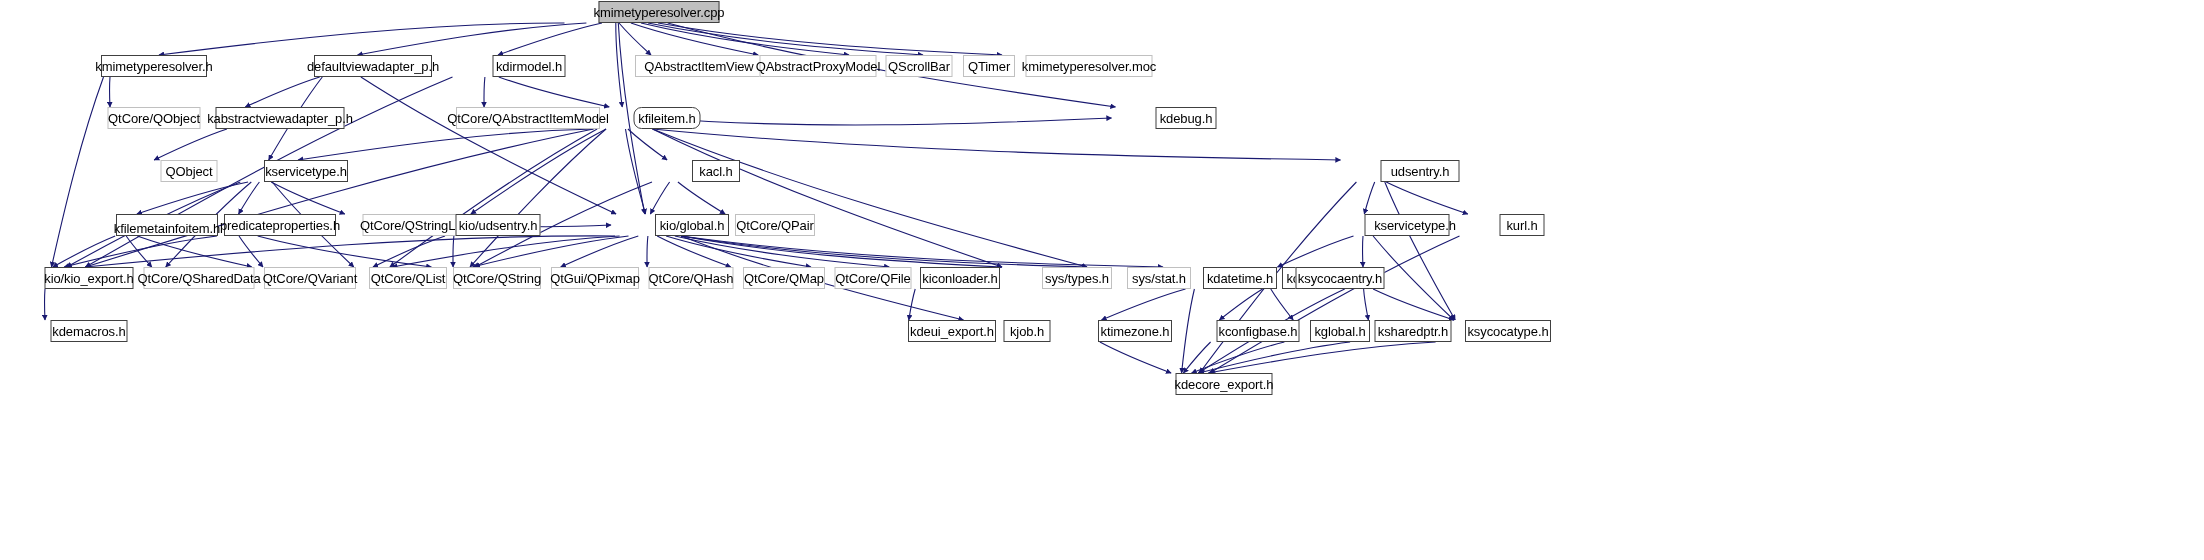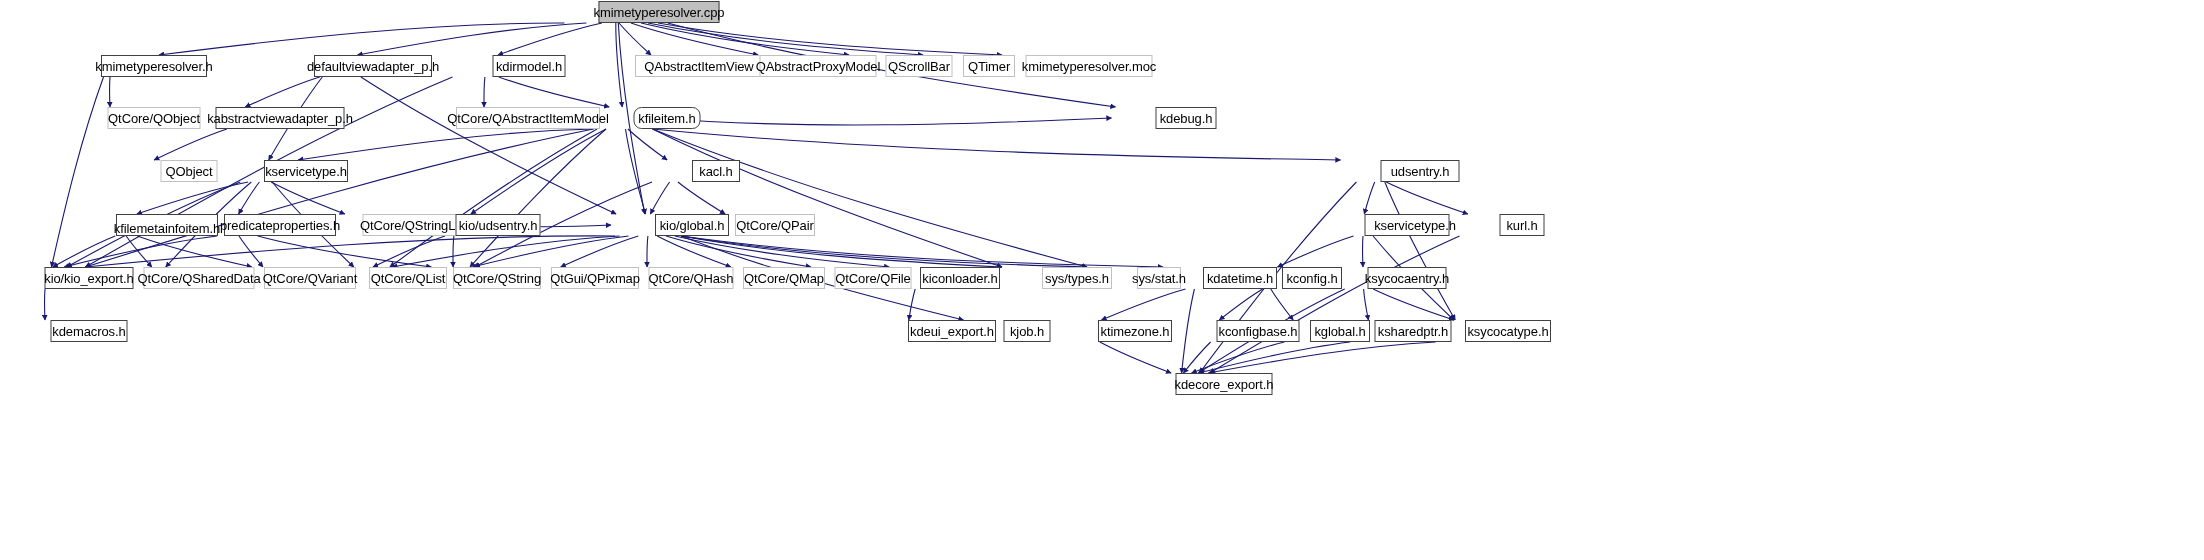--- a/index.html
+++ b/index.html
@@ -238,30 +238,30 @@
       </div>
       <div class="node " style="left: 829px; top: 278px; width: 77px;">
         <span>QtCore/QFile</span>
       </div>
       <div class="node strong" style="left: 916px; top: 278px; width: 80px;">
         <span>kiconloader.h</span>
       </div>
       <div class="node " style="left: 1033px; top: 278px; width: 70px;">
         <span>sys/types.h</span>
       </div>
-      <div class="node " style="left: 1115px; top: 278px; width: 44px;">
+      <div class="node " style="left: 1115px; top: 278px; width: 64px;">
         <span>sys/stat.h</span>
       </div>
       <div class="node strong" style="left: 1196px; top: 278px; width: 74px;">
         <span>kdatetime.h</span>
       </div>
       <div class="node strong" style="left: 1268px; top: 278px; width: 60px;">
         <span>kconfig.h</span>
       </div>
-      <div class="node strong" style="left: 1363px; top: 278px; width: 79px;">
+      <div class="node strong" style="left: 1296px; top: 278px; width: 89px;">
         <span>ksycocaentry.h</span>
       </div>
       <div class="node strong" style="left: 908px; top: 331px; width: 88px;">
         <span>kdeui_export.h</span>
       </div>
       <div class="node strong" style="left: 983px; top: 331px; width: 47px;">
         <span>kjob.h</span>
       </div>
       <div class="node strong" style="left: 1091px; top: 331px; width: 74px;">
         <span>ktimezone.h</span>

